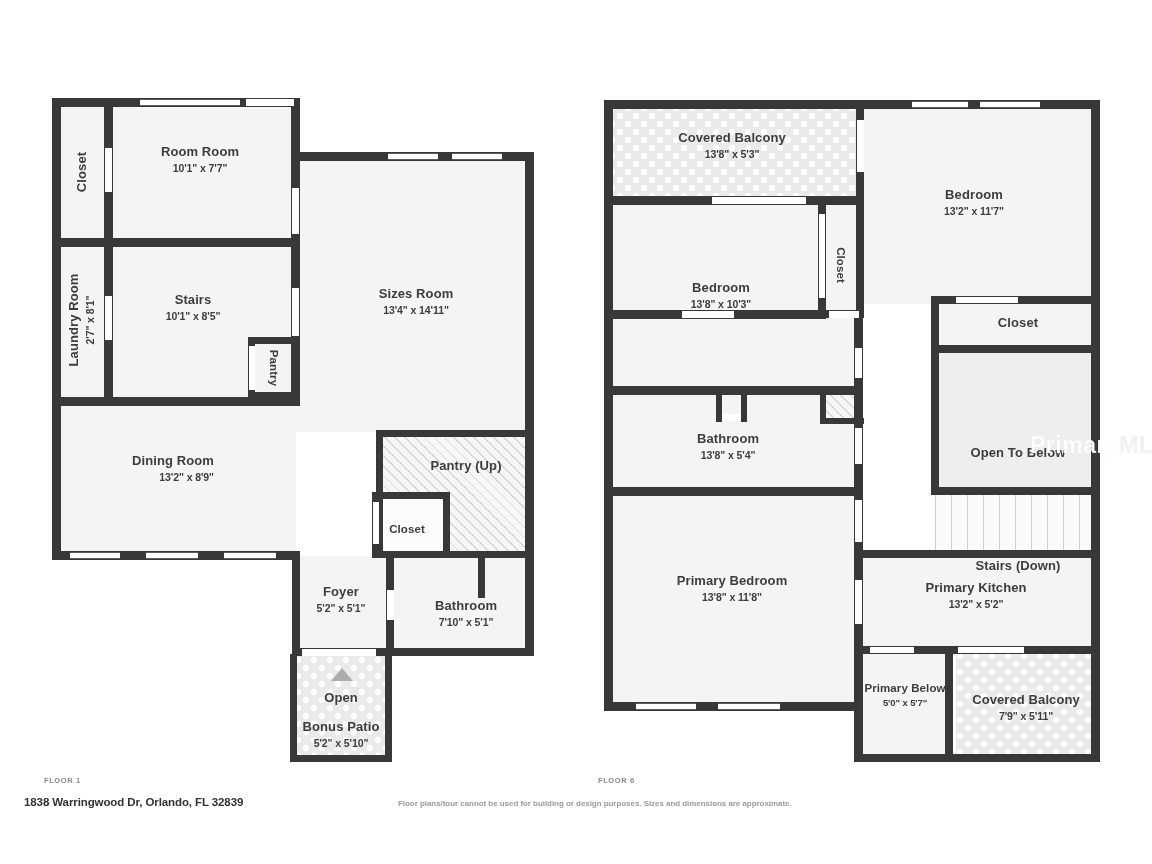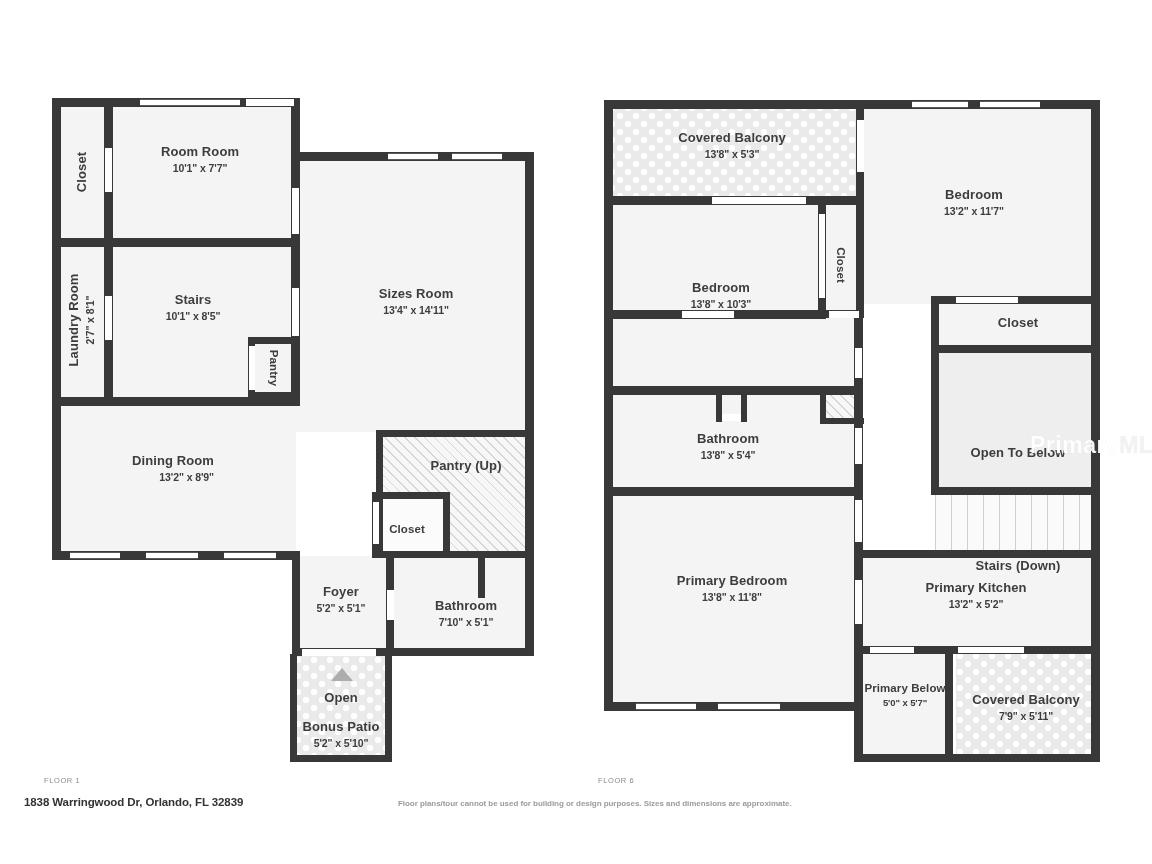--- a/index.html
+++ b/index.html
@@ -109,21 +109,21 @@
     width: 0; height: 0;
     border-left: 11px solid transparent;
     border-right: 11px solid transparent;
     border-bottom: 13px solid #adadad;
   }
 
   
   .floor-tag {
     position: absolute;
     font-size: 7.5px;
-    font-weight: normal;
+    font-weight: bold;
     letter-spacing: .6px;
     color: #8a8a8a;
   }
   .address {
     position: absolute;
     font-size: 11.5px;
     font-weight: bold;
     color: #333333;
     letter-spacing: -.1px;
   }

